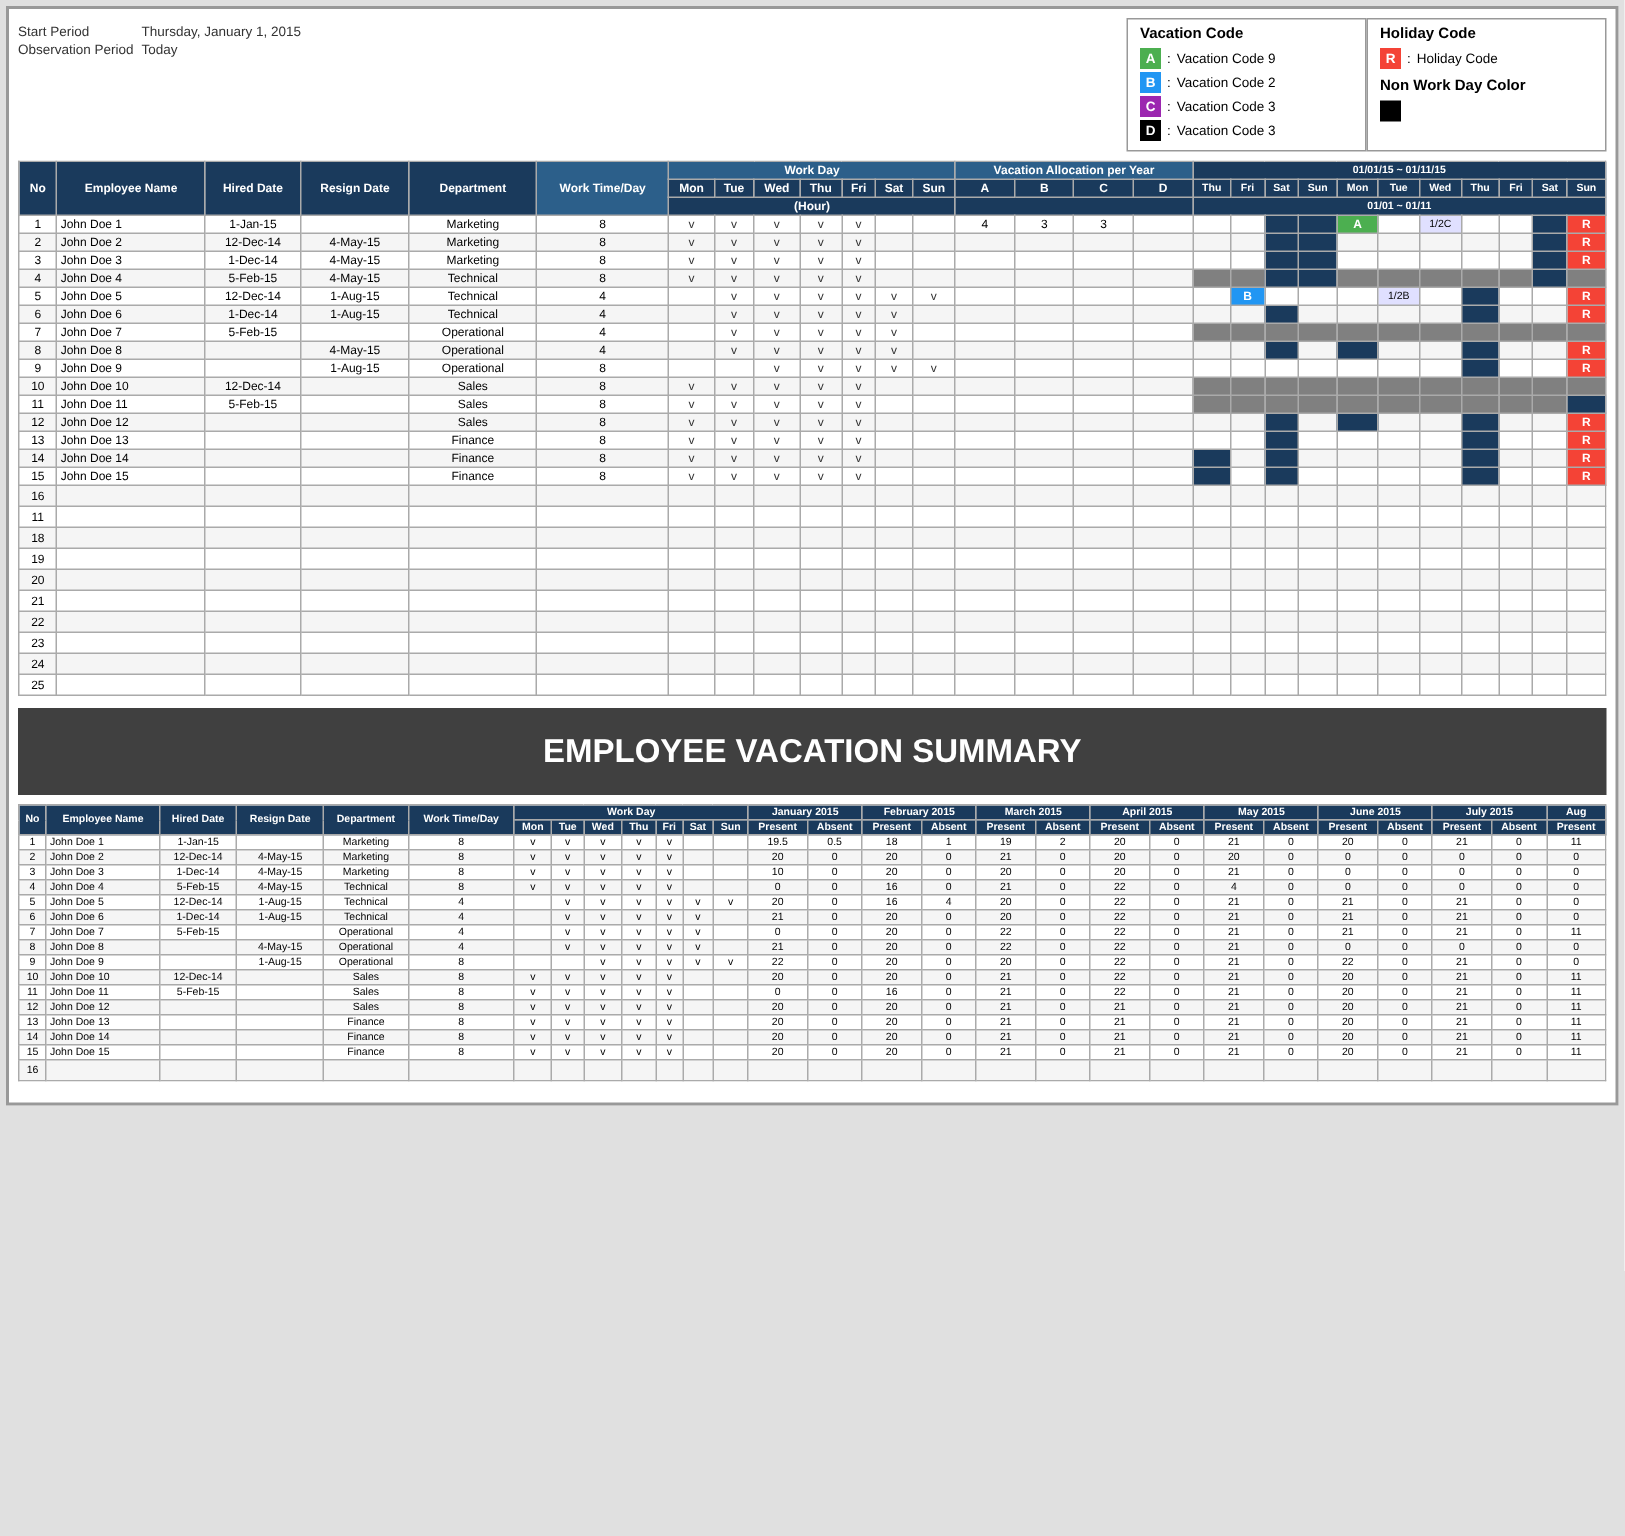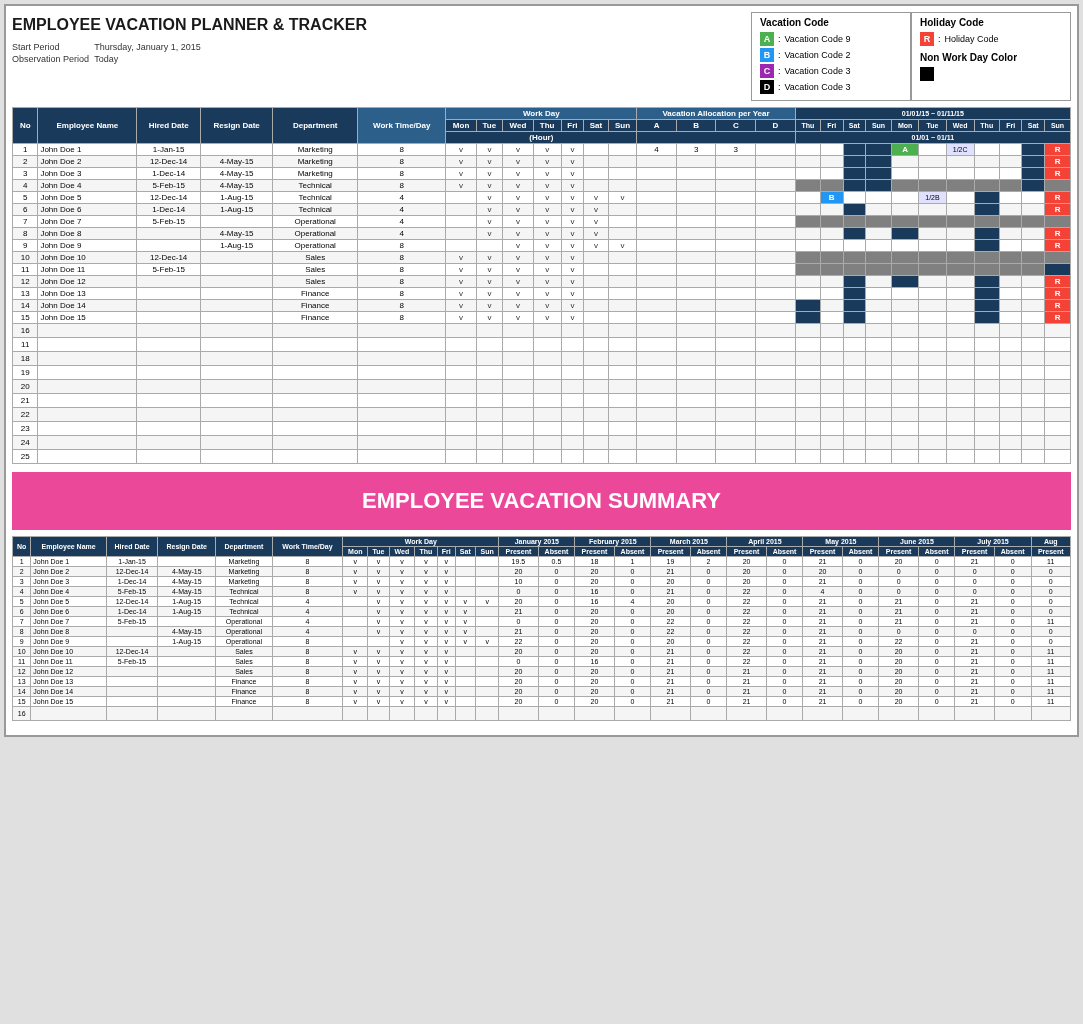--- a/index.html
+++ b/index.html
@@ -64,21 +64,21 @@
     .cell-v { color: #333; font-size: 8px; }
     .cell-holiday { background: #f44336; color: white; font-weight: bold; }
     .cell-vacation-a { background: #4CAF50; color: white; font-weight: bold; }
     .cell-vacation-b { background: #2196F3; color: white; font-weight: bold; }
     .cell-dark { background: #1a3a5c; }
     .cell-gray { background: #808080; }
     .cell-half { font-size: 7px; background: #e0e0ff; }
     
     
     .summary-header { 
-      background: #ec4899; 
+      background: #404040; 
       color: white; 
       text-align: center; 
       font-size: 22px; 
       font-weight: bold; 
       padding: 16px;
       margin-bottom: 6px;
       margin-top: 8px;
     }
     
     table.summary-table { border-collapse: collapse; width: 100%; font-size: 7px; }
@@ -95,21 +95,20 @@
     }
     table.summary-table td.name-cell { text-align: left; font-size: 7px; }
   </style>
 </head>
 <body>
 
 <div class="outer-wrapper">
 
   <div class="legend-area">
     <div>
-      <div class="app-title">EMPLOYEE VACATION PLANNER &amp; TRACKER</div>
       <div class="period-info">
         <div>
           <span class="period-label">Start Period</span>
           <span>Thursday, January 1, 2015</span>
         </div>
         <div>
           <span class="period-label">Observation Period</span>
           <span>Today</span>
         </div>
       </div>

